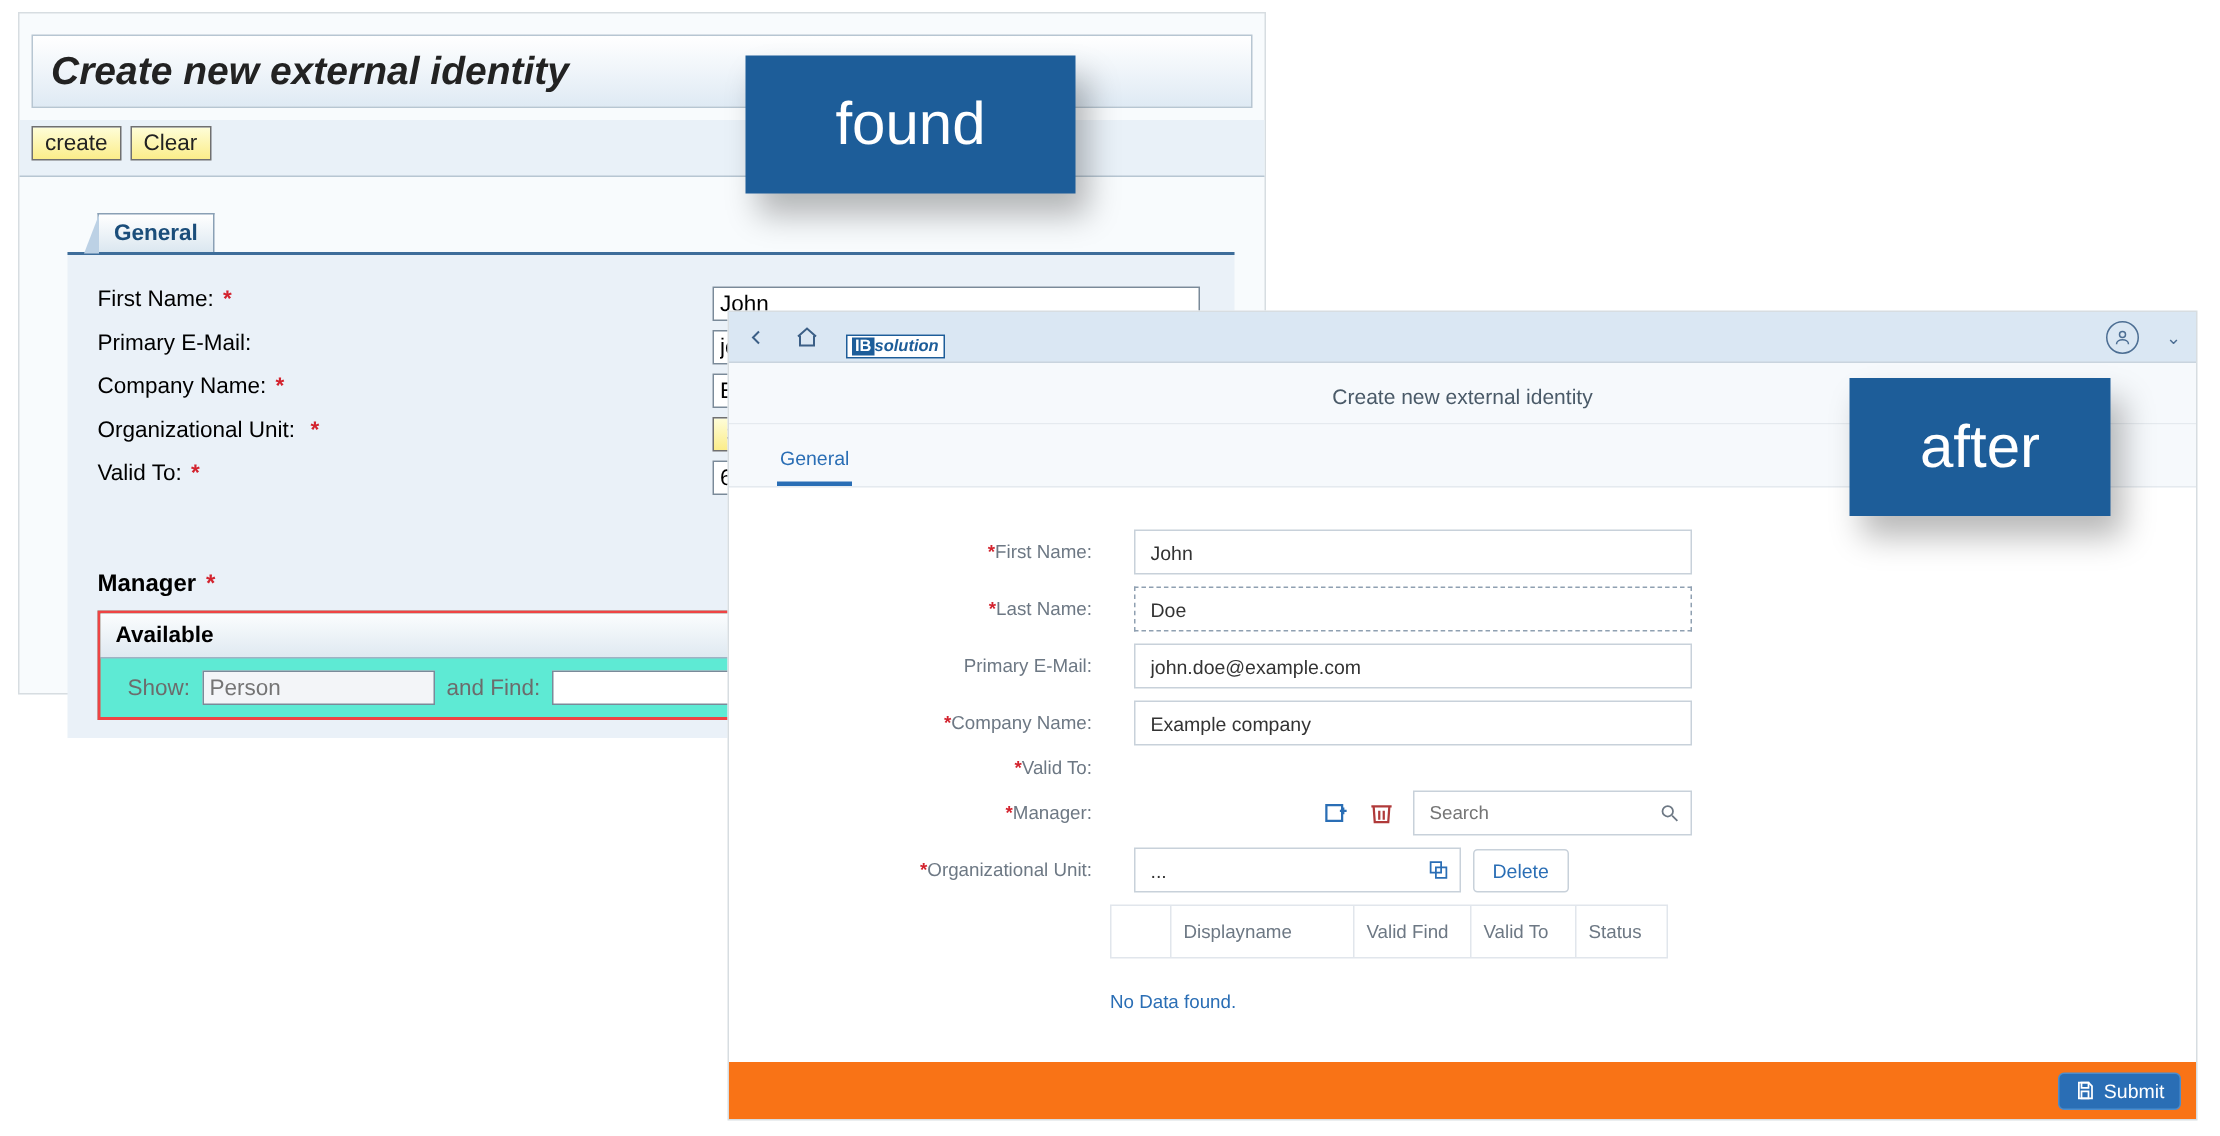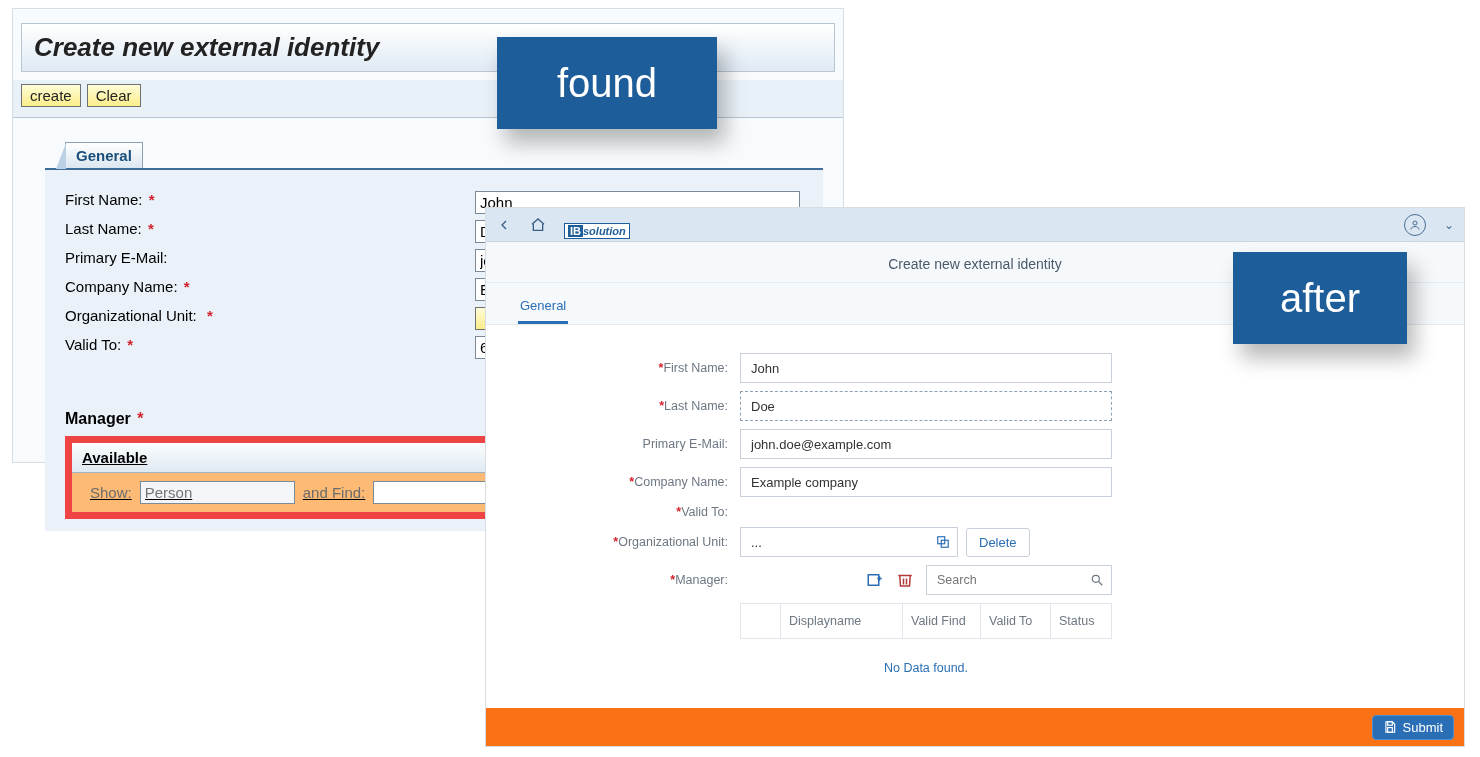--- a/index.html
+++ b/index.html
@@ -93,23 +93,22 @@
     background:linear-gradient(#fefdd8,#fbed8a);
     border:1px solid #707070;
     padding:2px 8px;
     font-size:15px;
     cursor:pointer;
   }
   .manager-section{ padding:8px 20px 0 20px; }
   .manager-heading{ font-weight:bold; font-size:16px;margin-top:40px;}
   .avail-box{
     margin-top:8px;
-    border:7px solid #ef4444;
-    background:#fdba74;
-    text-decoration:underline;
+    border:2px solid #ef4444;
+    background:#5eead4;
   }
   .avail-head{
     background:linear-gradient(#fbfdfe,#dfe9f1);
     border-bottom:1px solid #9fb2c4;
     padding:6px 10px;
     font-size:15px;
     font-weight:bold;
   }
   .avail-row{
     padding:8px 18px;
@@ -194,20 +193,21 @@
     color:#2a6eb5;
     padding:10px 2px 8px 2px;
     border-bottom:3px solid #2a6eb5;
     font-weight:500;
   }
   .after-form{ padding:28px 0 0 0; }
   .arow{
     display:flex;
     align-items:center;
     margin-bottom:8px;
+    gap:16px;
   }
   .alabel{
     width:254px;
     text-align:right;
     padding-right:12px;
     font-size:12.5px;
     color:#6d7884;
   }
   .alabel .req{ color:#d3232e;}
   .ainput{
@@ -258,21 +258,21 @@
     font-size:12.5px;
     color:#6d7884;
   }
   .mgr-thead > div{ padding:10px 8px; border-right:1px solid #e1e6ec;}
   .col1{width:40px;}
   .col2{flex:1;}
   .col3{width:78px;}
   .col4{width:70px;}
   .col5{width:60px; border-right:none !important;}
   .nodata{
-    text-align:center;
+    text-align:left;
     color:#2a6eb5;
     font-size:12.5px;
     padding:22px 0;
   }
   .after-footer{
     margin-top:auto;
     height:38px;
     background:#f97316;
     display:flex;
     align-items:center;
@@ -320,24 +320,20 @@
   </div>
   <div class="before-body">
     <div class="before-tab-wrap">
       <div class="before-tab">General</div>
     </div>
     <div class="before-panel">
 
       <div class="before-row">
         <div class="before-label"><span>First Name:</span> <span class="req">*</span></div>
         <input class="before-input" value="John" style="">
-      </div>
-      <div class="before-row">
-        <div class="before-label"><span>Last Name:</span> <span class="req">*</span></div>
-        <input class="before-input" value="Doe" style="">
       </div>
       <div class="before-row">
         <div class="before-label"><span>Primary E-Mail:</span></div>
         <input class="before-input" value="john" style="">
       </div>
       <div class="before-row">
         <div class="before-label"><span>Company Name:</span> <span class="req">*</span></div>
         <input class="before-input" value="Exa" style="">
       </div>
       <div class="before-row">
@@ -406,33 +402,20 @@
     <div class="arow">
       <div class="alabel">Primary E-Mail:</div>
       <input class="ainput" value="john.doe@example.com" style="">
     </div>
     <div class="arow">
       <div class="alabel"><span class="req">*</span><span>Company Name:</span></div>
       <input class="ainput" value="Example company" style="">
     </div>
     <div class="arow">
       <div class="alabel"><span class="req">*</span><span>Valid To:</span></div>
-    </div>
-    <div class="arow">
-      <div class="alabel"><span class="req">*</span><span>Organizational Unit:</span></div>
-      <div class="ouwrap">
-        <div class="ouinput">
-          <input class="ainput" value="..." style="">
-          <svg class="ou-ico" viewBox="0 0 24 24" fill="none" stroke="currentColor" stroke-width="2">
-              <rect x="3" y="3" width="12" height="12"></rect>
-              <rect x="9" y="9" width="12" height="12"></rect>
-            </svg>
-        </div>
-        <button class="del-btn">Delete</button>
-      </div>
     </div>
     <div class="arow">
       <div class="alabel"><span class="req">*</span><span>Manager:</span></div>
       <div class="mgr-tools">
         <div class="mgr-spacer"></div>
         <svg class="tool-ico" viewBox="0 0 24 24" fill="none" stroke="currentColor" stroke-width="2">
             <rect x="3" y="5" width="14" height="14"></rect>
             <line x1="18" y1="7" x2="18" y2="13"></line>
             <line x1="15" y1="10" x2="21" y2="10"></line>
           </svg>
@@ -444,20 +427,33 @@
           </svg>
         <div class="search-wrap">
           <input placeholder="Search" style="">
           <svg class="search-ico" viewBox="0 0 24 24" fill="none" stroke="currentColor" stroke-width="2">
               <circle cx="10" cy="10" r="6"></circle>
               <line x1="15" y1="15" x2="21" y2="21"></line>
             </svg>
         </div>
       </div>
     </div>
+    <div class="arow">
+      <div class="alabel"><span class="req">*</span><span>Organizational Unit:</span></div>
+      <div class="ouwrap">
+        <div class="ouinput">
+          <input class="ainput" value="..." style="">
+          <svg class="ou-ico" viewBox="0 0 24 24" fill="none" stroke="currentColor" stroke-width="2">
+              <rect x="3" y="3" width="12" height="12"></rect>
+              <rect x="9" y="9" width="12" height="12"></rect>
+            </svg>
+        </div>
+        <button class="del-btn">Delete</button>
+      </div>
+    </div>
 
     <div class="mgr-table-wrap">
       <div class="mgr-thead">
         <div class="col1"></div>
         <div class="col2">Displayname</div>
         <div class="col3">Valid Find</div>
         <div class="col4">Valid To</div>
         <div class="col5">Status</div>
       </div>
       <div class="nodata">No Data found.</div>

